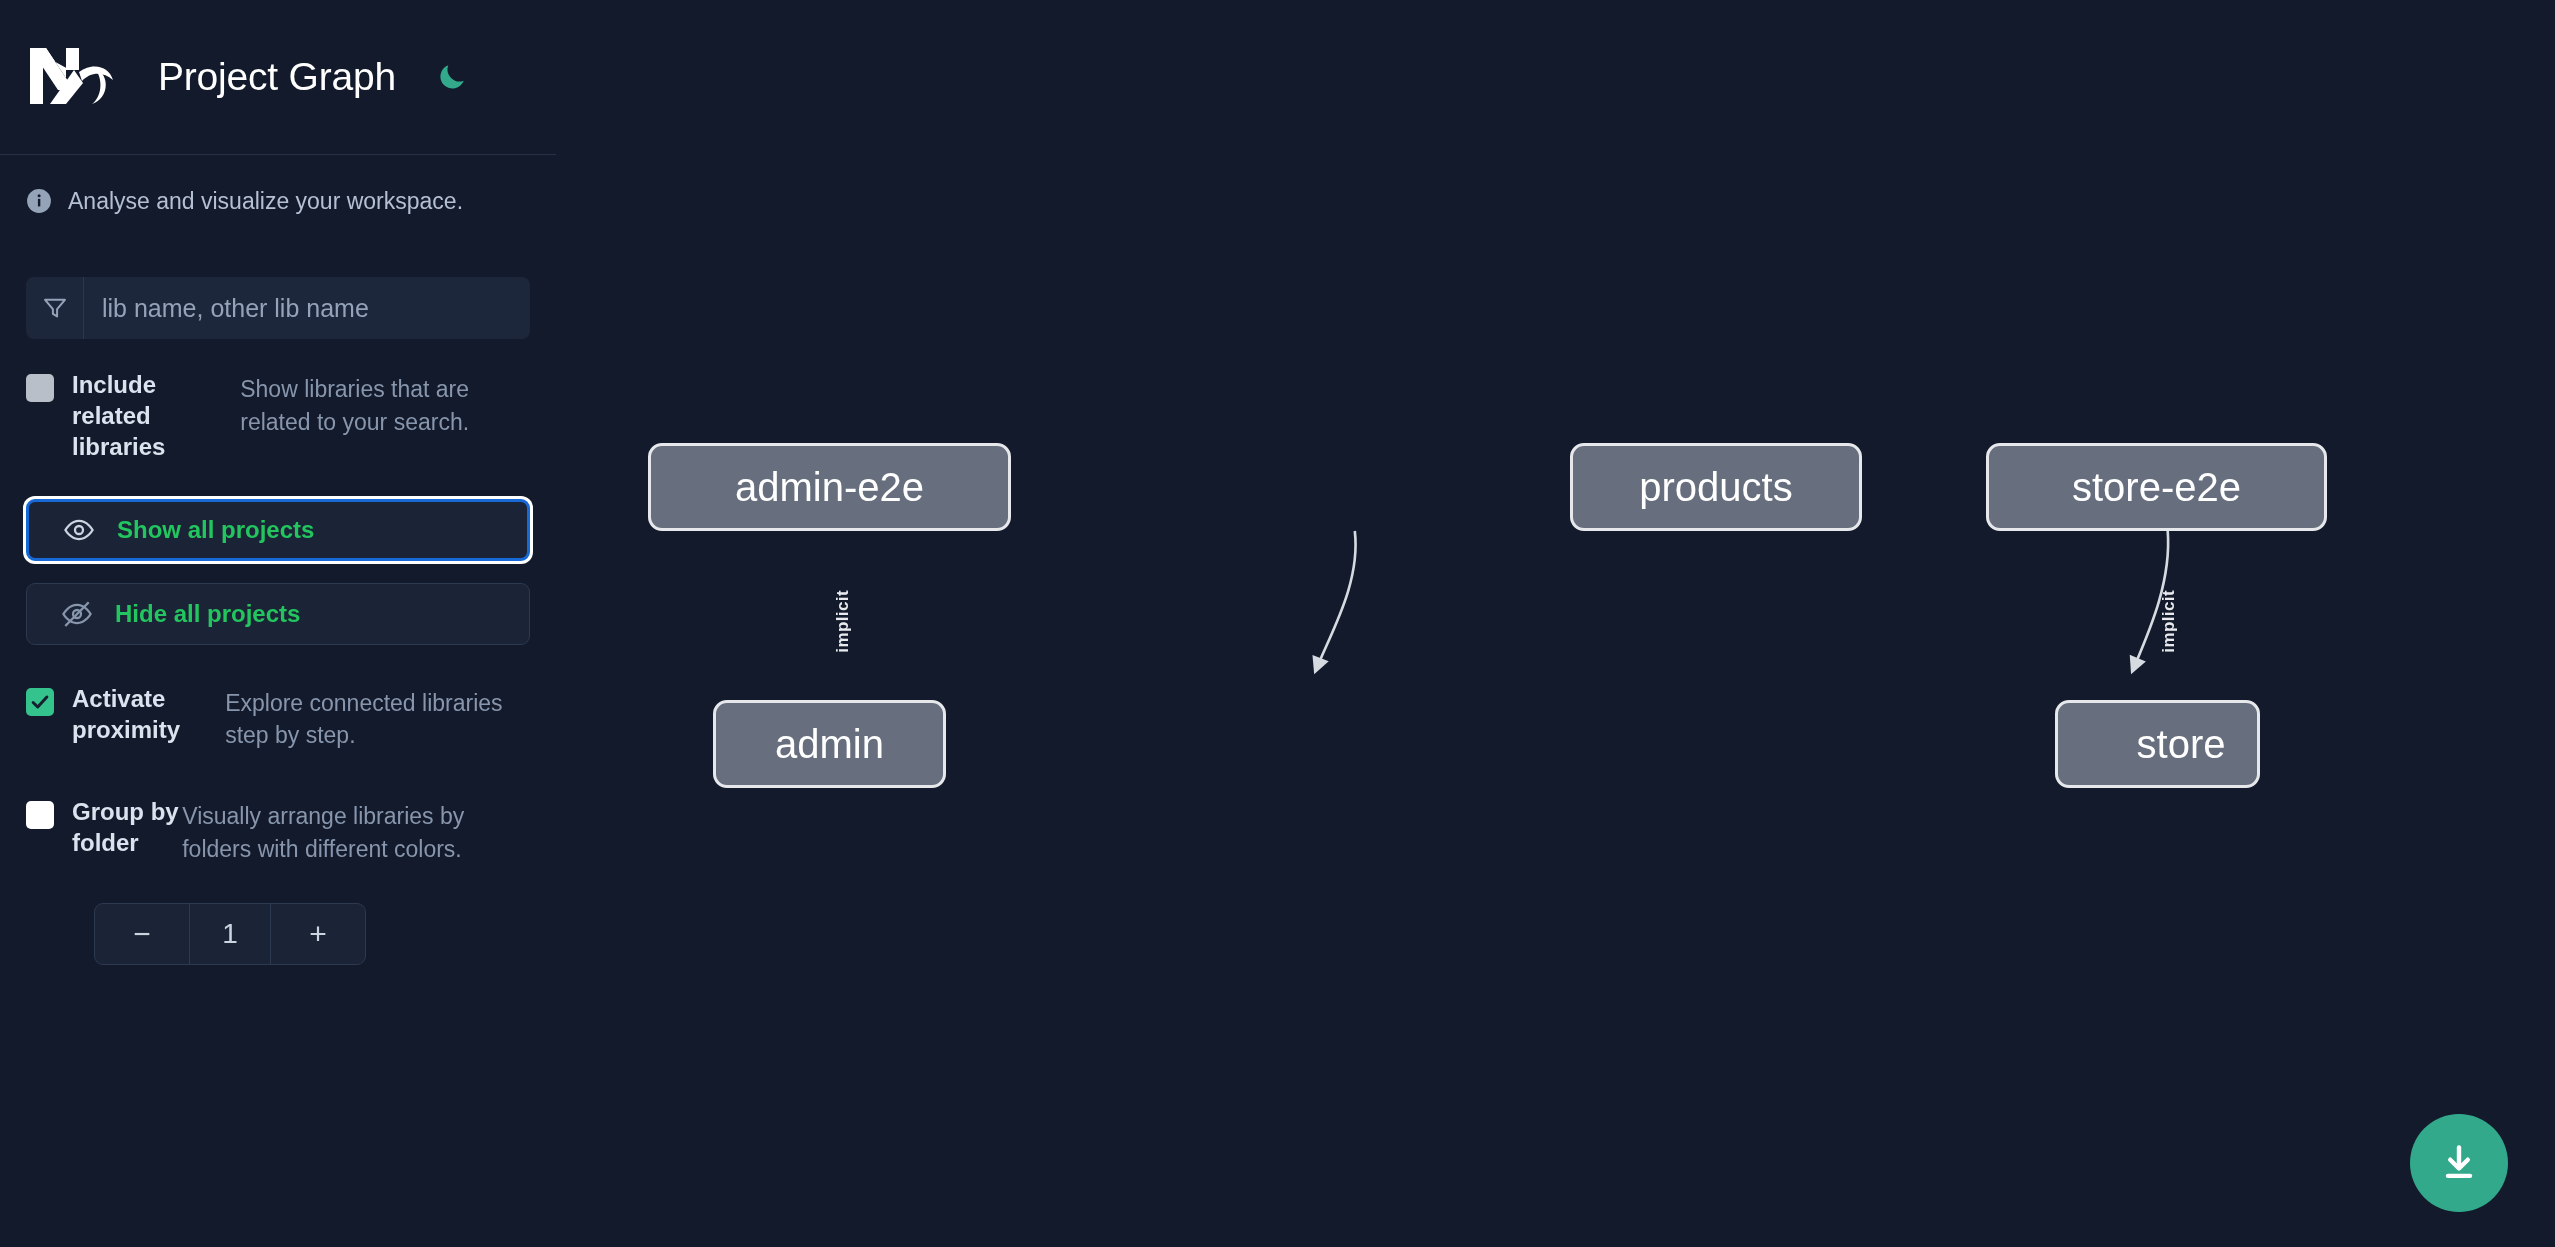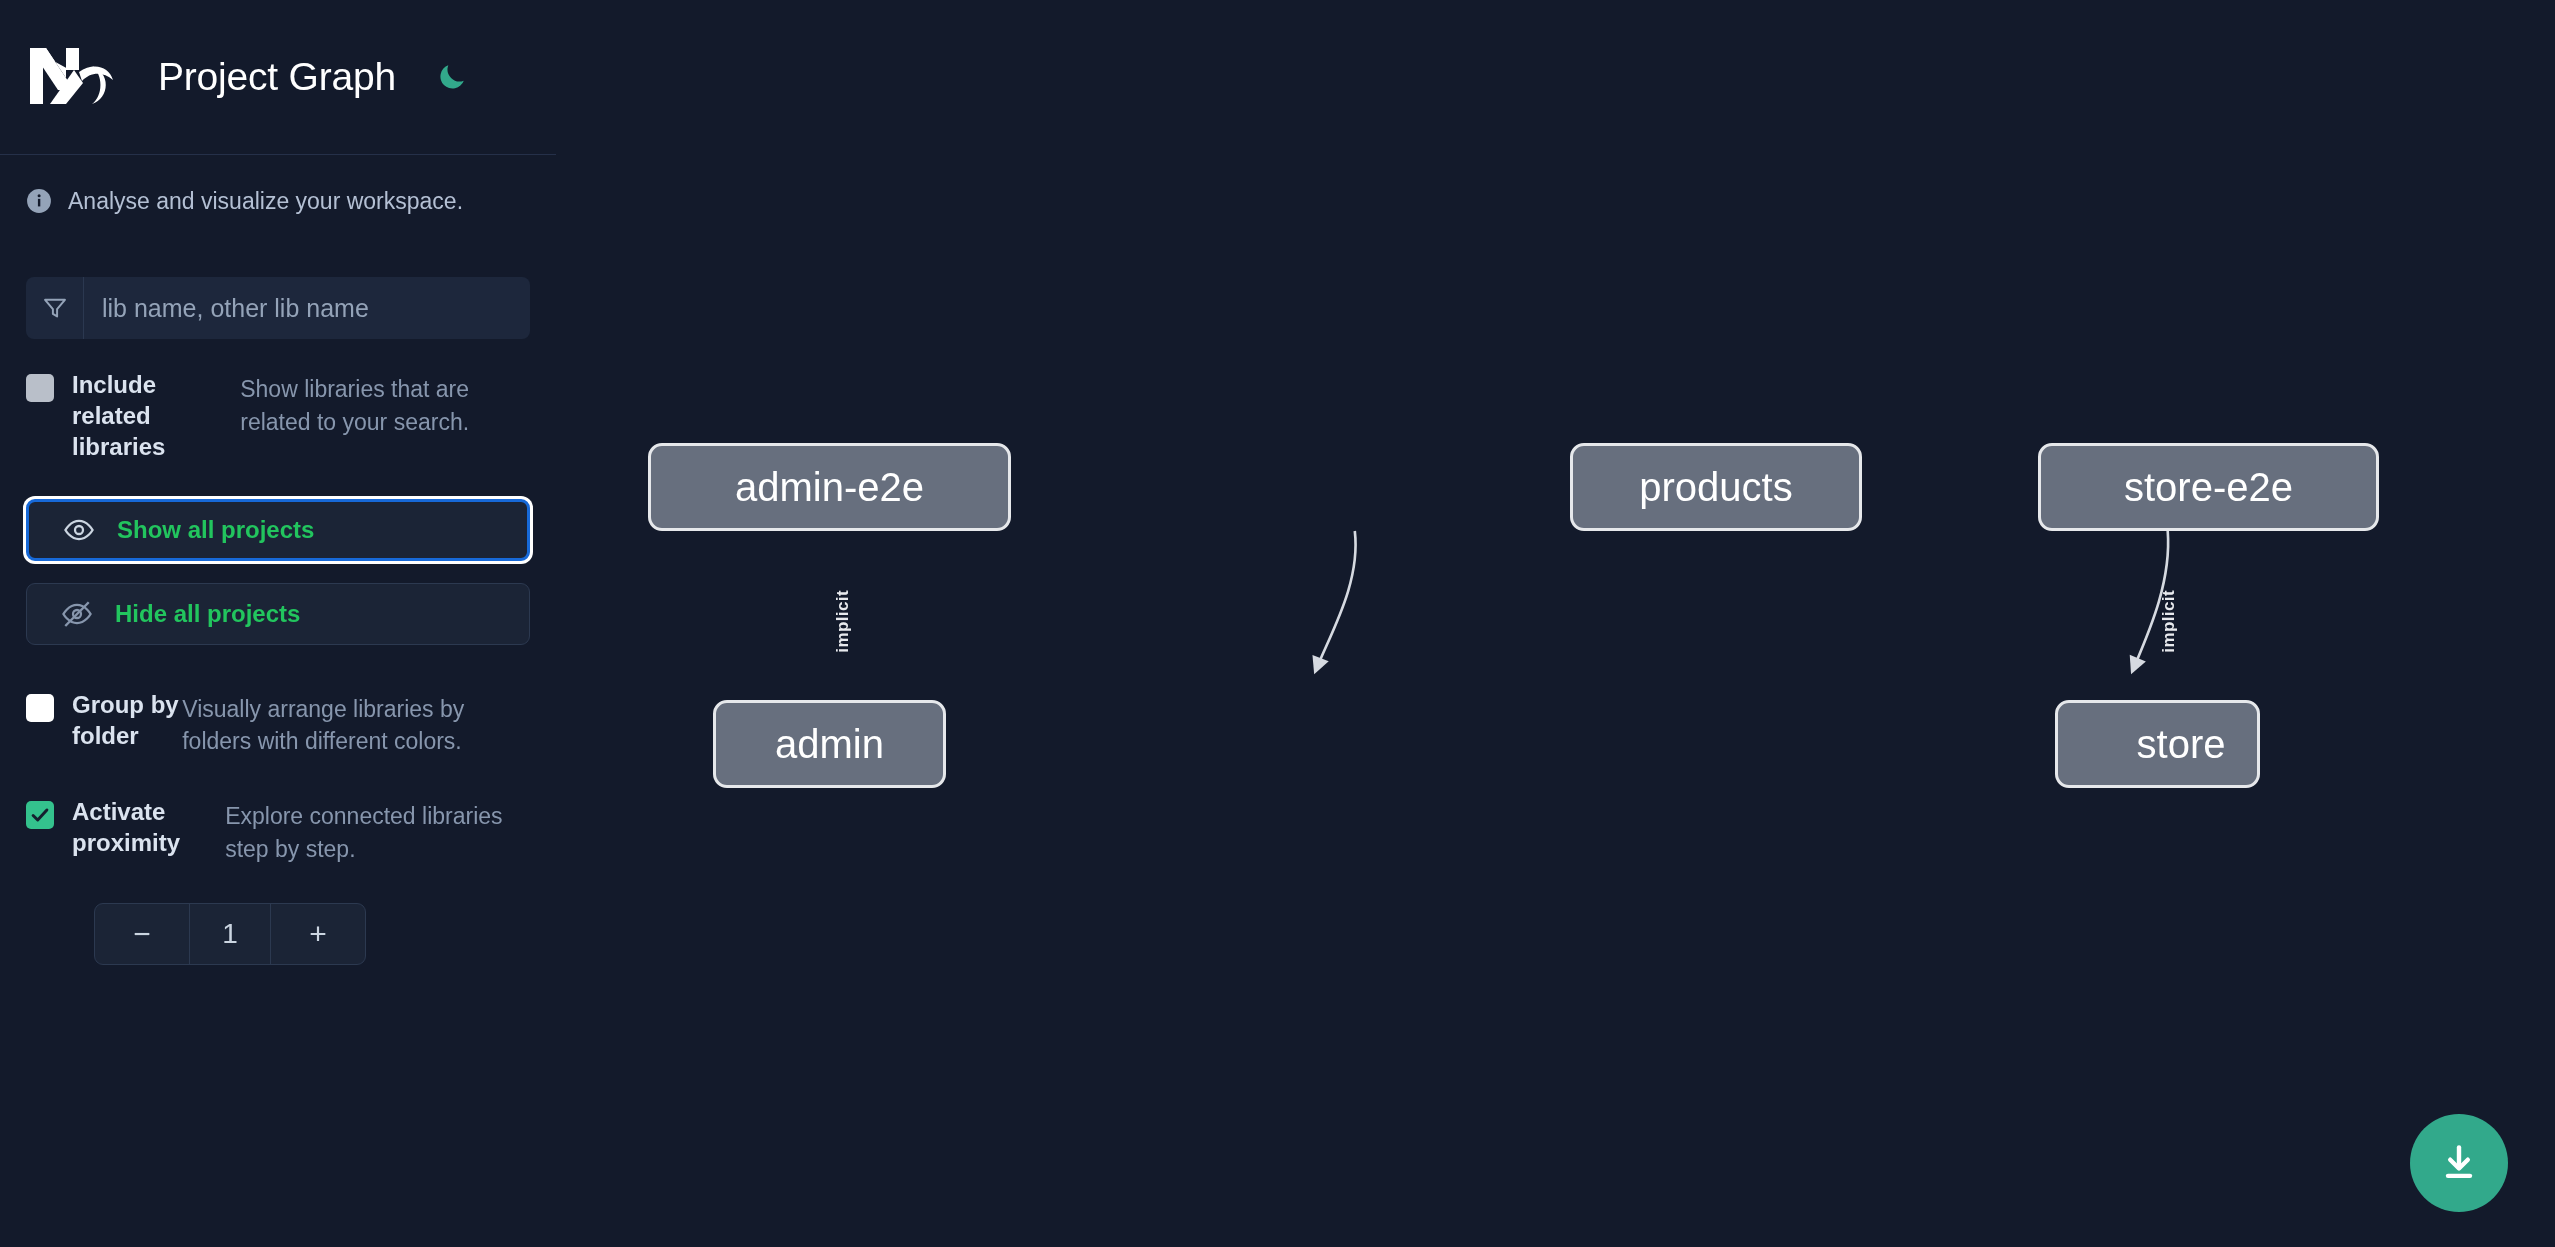--- a/index.html
+++ b/index.html
@@ -206,37 +206,37 @@
 
       <div class="btn">
         <svg width="32" height="32" viewBox="0 0 24 24">
           <path d="M1.8 12S5.5 5.2 12 5.2 22.2 12 22.2 12 18.5 18.8 12 18.8 1.8 12 1.8 12z" fill="none" stroke="#8796ad" stroke-width="1.7"></path>
           <circle cx="12" cy="12" r="3" fill="none" stroke="#8796ad" stroke-width="1.7"></circle>
           <line x1="3.2" y1="21" x2="20.8" y2="3.2" stroke="#8796ad" stroke-width="1.8"></line>
         </svg>
         <span>Hide all projects</span>
       </div>
 
+      <div class="opt-row" style="margin-top:38px">
+        <div class="cb cb-green">
+          <svg width="22" height="22" viewBox="0 0 24 24">
+            <path d="M4.5 12.5l5 5 10-11" fill="none" stroke="#15202f" stroke-width="3.2" stroke-linecap="round" stroke-linejoin="round"></path>
+          </svg>
+        </div>
+        <div class="opt-text">
+          <div class="opt-label">Activate proximity</div>
+          <div class="opt-desc">Explore connected libraries step by step.</div>
+        </div>
+      </div>
+
       <div class="opt-row" style="margin-top:44px">
         <div class="cb cb-white"></div>
         <div class="opt-text">
           <div class="opt-label">Group by folder</div>
           <div class="opt-desc">Visually arrange libraries by folders with different colors.</div>
-        </div>
-      </div>
-
-      <div class="opt-row" style="margin-top:38px">
-        <div class="cb cb-green">
-          <svg width="22" height="22" viewBox="0 0 24 24">
-            <path d="M4.5 12.5l5 5 10-11" fill="none" stroke="#15202f" stroke-width="3.2" stroke-linecap="round" stroke-linejoin="round"></path>
-          </svg>
-        </div>
-        <div class="opt-text">
-          <div class="opt-label">Activate proximity</div>
-          <div class="opt-desc">Explore connected libraries step by step.</div>
         </div>
       </div>
 
       <div class="stepper">
         <div class="step-btn">−</div>
         <div class="step-val">1</div>
         <div class="step-btn">+</div>
       </div>
 
     </div>
@@ -256,21 +256,21 @@
 
       <path d="M 168 88 C 172 140, 148 192, 133 228" transform="translate(1430,443) scale(1,1)" fill="none" stroke="#d6dae1" stroke-width="2.6" marker-end="url(#arrow)"></path>
     </svg>
 
     <div class="node" style="left:92px;  top:443px; width:363px; height:88px;">
       <span>admin-e2e</span>
     </div>
     <div class="node" style="left:1014px; top:443px; width:292px; height:88px;">
       <span>products</span>
     </div>
-    <div class="node" style="left:1482px; top:443px; width:341px; height:88px;">
+    <div class="node" style="left:1430px; top:443px; width:341px; height:88px;">
       <span>store-e2e</span>
     </div>
     <div class="node" style="left:157px; top:700px; width:233px; height:88px;">
       <span>admin</span>
     </div>
     <div class="node" style="left:1499px; top:700px; width:205px; height:88px;padding-left:47px;">
       <span>store</span>
     </div>
 
     <div class="edge-label" style="left:277px; top:590px;">implicit</div>

